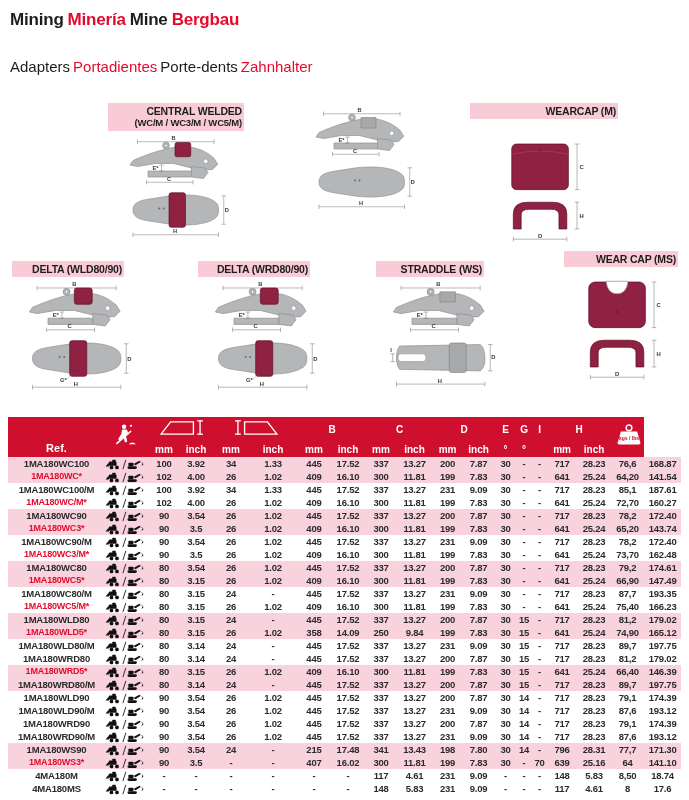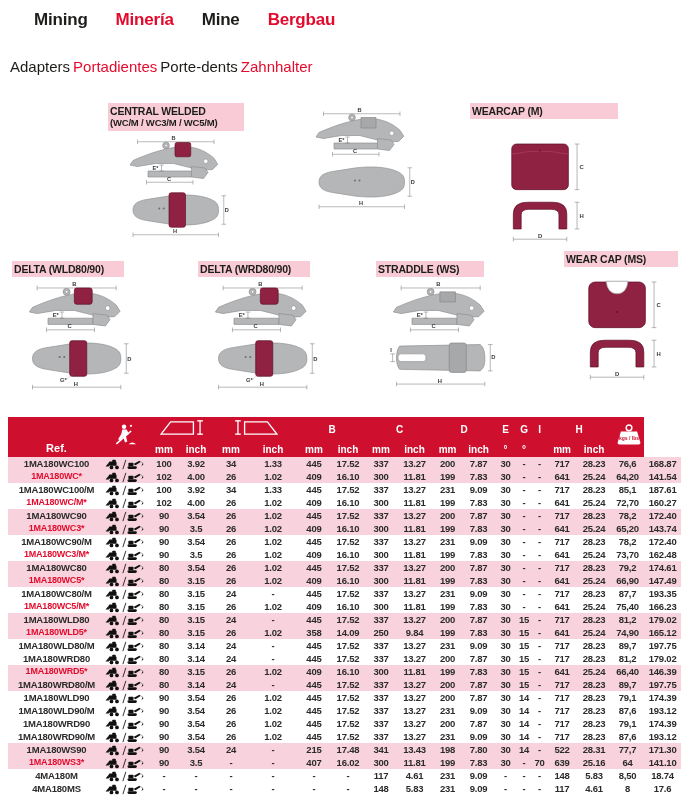--- a/index.html
+++ b/index.html
@@ -1,25 +1,25 @@
 <!DOCTYPE html>
 <html><head>
 <meta charset="utf-8">
 <style>
   html,body{margin:0;padding:0;background:#fff;}
   body{width:689px;height:800px;overflow:hidden;position:relative;
        font-family:"Liberation Sans",sans-serif;-webkit-font-smoothing:antialiased;}
   .red{color:#e30b2d;text-align:center;}
   .dark{color:#1d1d1b;}
   #page-title{position:absolute;left:10px;top:10px;font-size:17px;font-weight:700;letter-spacing:-0.2px;}
-  #page-title span{margin-right:4px;margin-left:24px;}
+  #page-title span{margin-right:4px;}
   #page-subtitle{position:absolute;left:10px;top:58px;font-size:15px;font-weight:400;}
   #page-subtitle span{margin-right:3px;}
   #diagrams{position:absolute;left:0;top:95px;width:689px;height:320px;}
-  .fig{position:absolute;text-align:left;}
+  .fig{position:absolute;text-align:right;}
   .fig-label{background:#f9cbd6;color:#1d1d1b;font-weight:700;font-size:10.5px;line-height:12px;
              padding:2px 2px;letter-spacing:-0.2px;}
   .fig-label .sub{font-size:9.5px;}
   .fig svg{display:block;margin:4px auto 0 auto;}
   .dl{stroke:#7a7a7a;stroke-width:0.7;fill:none;}
   .dld{stroke:#7a7a7a;stroke-width:0.7;fill:none;stroke-dasharray:2 1.5;}
   .dim{font:700 7.5px "Liberation Sans",sans-serif;fill:#3a3a3a;}
   .grayp{fill:#b5b6b8;stroke:#8e8f91;stroke-width:0.9;}
   .gray2{fill:#a7a8aa;stroke:#87888a;stroke-width:0.9;}
   .cap{fill:#8f2142;stroke:#5f1027;stroke-width:0.9;}
@@ -1246,21 +1246,21 @@
           <td>-</td>
           <td>215</td>
           <td>17.48</td>
           <td>341</td>
           <td>13.43</td>
           <td>198</td>
           <td>7.80</td>
           <td>30</td>
           <td>14</td>
           <td>-</td>
-          <td>522</td>
+          <td>796</td>
           <td>28.31</td>
           <td>77,7</td>
           <td>171.30</td>
         </tr>
         <tr class="pink">
           <td class="ref star">1MA180WS3*</td>
           <td class="veh">
   <svg viewBox="0 0 48 13" width="42" height="11">
     <g fill="#111">
       <path d="M1,9 L5,4 L5,9 Z"></path>

